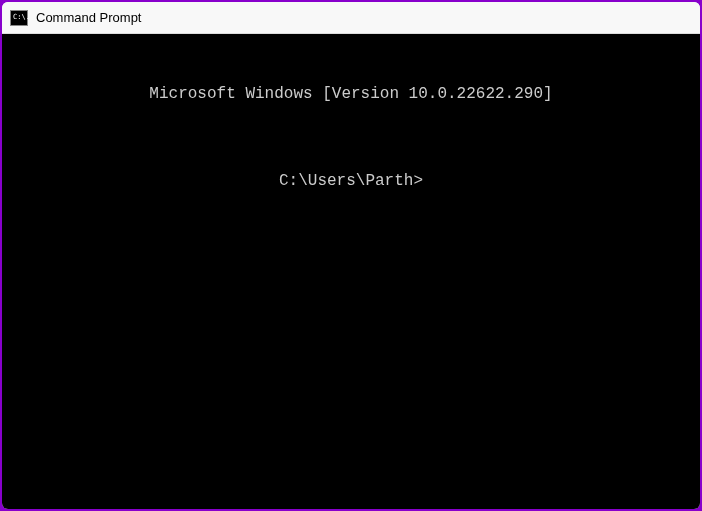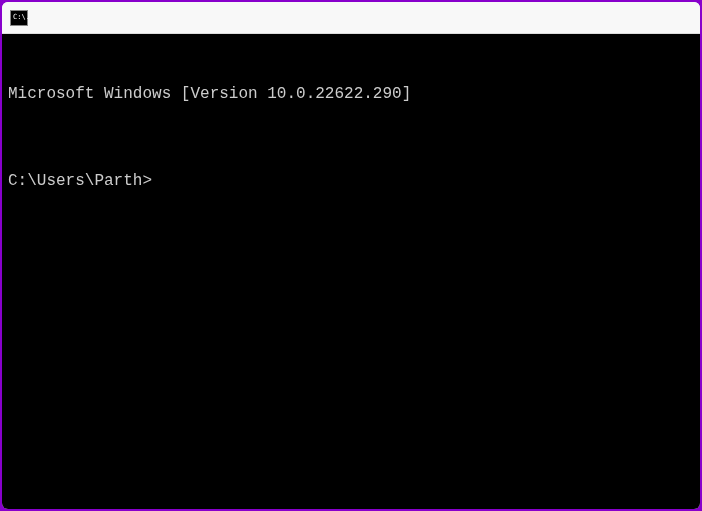--- a/index.html
+++ b/index.html
@@ -56,34 +56,36 @@
     .terminal {
       flex: 1;
       background: #000;
       color: #ccc;
       font-family: 'Consolas', 'Courier New', monospace;
       font-size: 16px;
       line-height: 1.4;
       padding: 4px 6px;
       white-space: pre;
       overflow: hidden;
+      text-align: center;
     }
     .terminal-line {
       display: block;
     }
     .prompt-line {
       margin-top: 20px;
     }
   </style>
 </head>
 <body>
 
 <div class="window">
   <div class="titlebar">
     <div class="app-icon">
       <span class="app-icon-text">C:\.</span>
     </div>
+    <span class="title-text">Command Prompt</span>
   </div>
   <div class="terminal">
     <span class="terminal-line">Microsoft Windows [Version 10.0.22622.290]</span>
     <span class="terminal-line prompt-line">C:\Users\Parth&gt;</span>
   </div>
 </div>
 
 </body></html>

